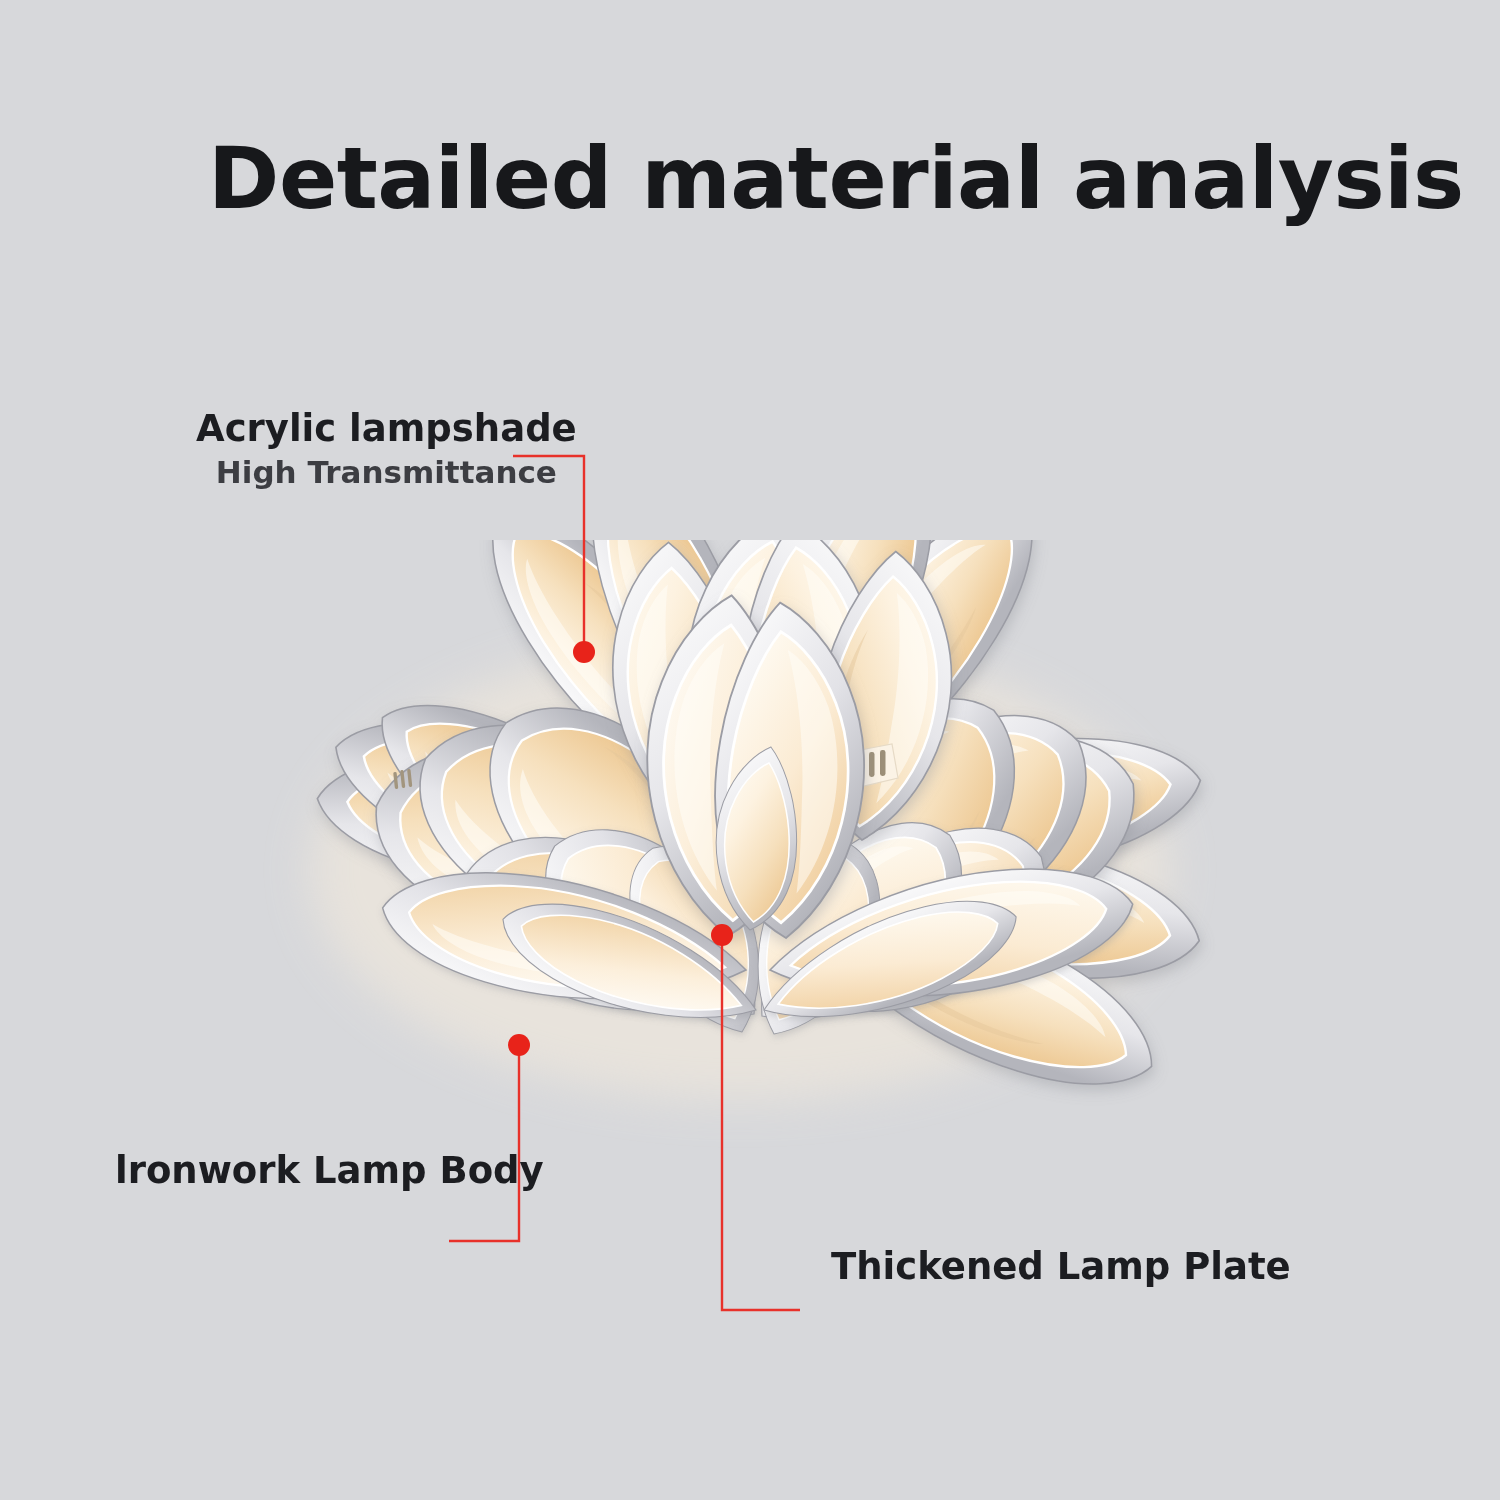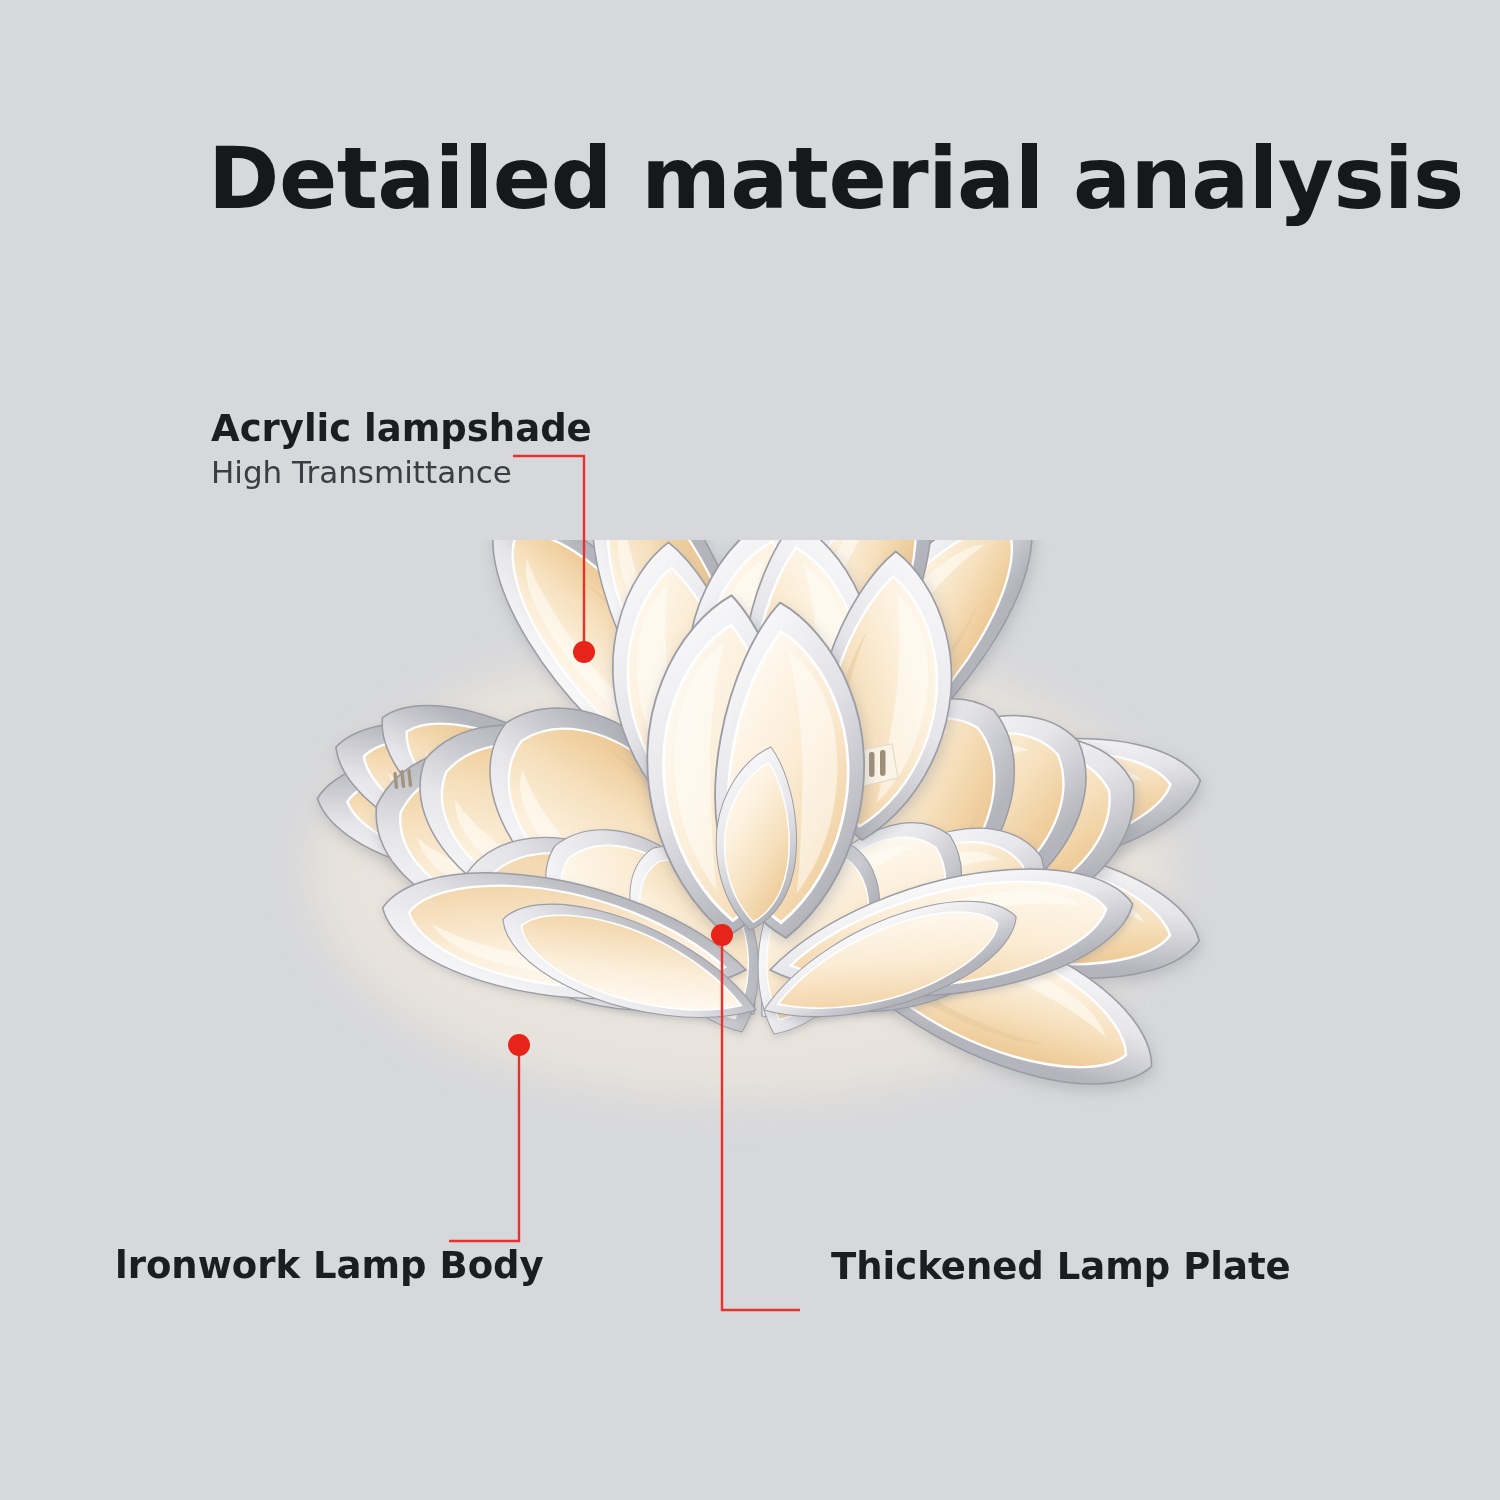--- a/index.html
+++ b/index.html
@@ -40,30 +40,30 @@
   .anno .anno-title {
     font-size: 37px;
     font-weight: bold;
     color: #1c1d21;
     line-height: 1.16;
     white-space: nowrap;
     font-family: "DejaVu Sans", sans-serif;
   }
   .anno .anno-sub {
     font-size: 31px;
-    font-weight: normal;
+    font-weight: bold;
     color: #3c3d42;
     line-height: 1.2;
     white-space: nowrap;
     margin-top: 3px;
     font-family: "DejaVu Sans", sans-serif;
   }
 
-  #anno-acrylic { left: 211px; top: 408px; }
-  #anno-ironwork { left: 115px; top: 1245px; }
+  #anno-acrylic { left: 196px; top: 408px; text-align: center; }
+  #anno-ironwork { left: 115px; top: 1150px; }
   #anno-crown   { left: 831px; top: 1246px; }
 
   
   #leaders {
     position: absolute;
     left: 0; top: 0;
     width: 1500px; height: 1500px;
     pointer-events: none;
   }
 

